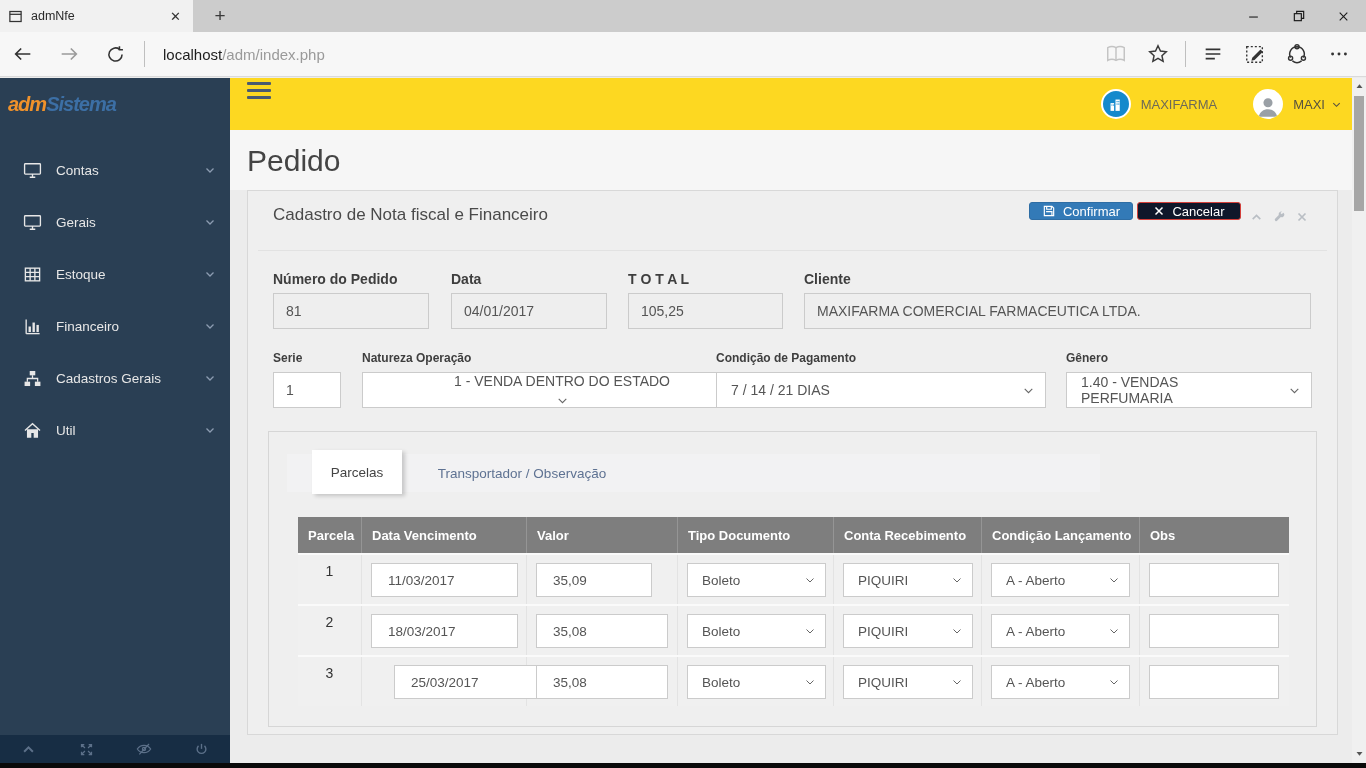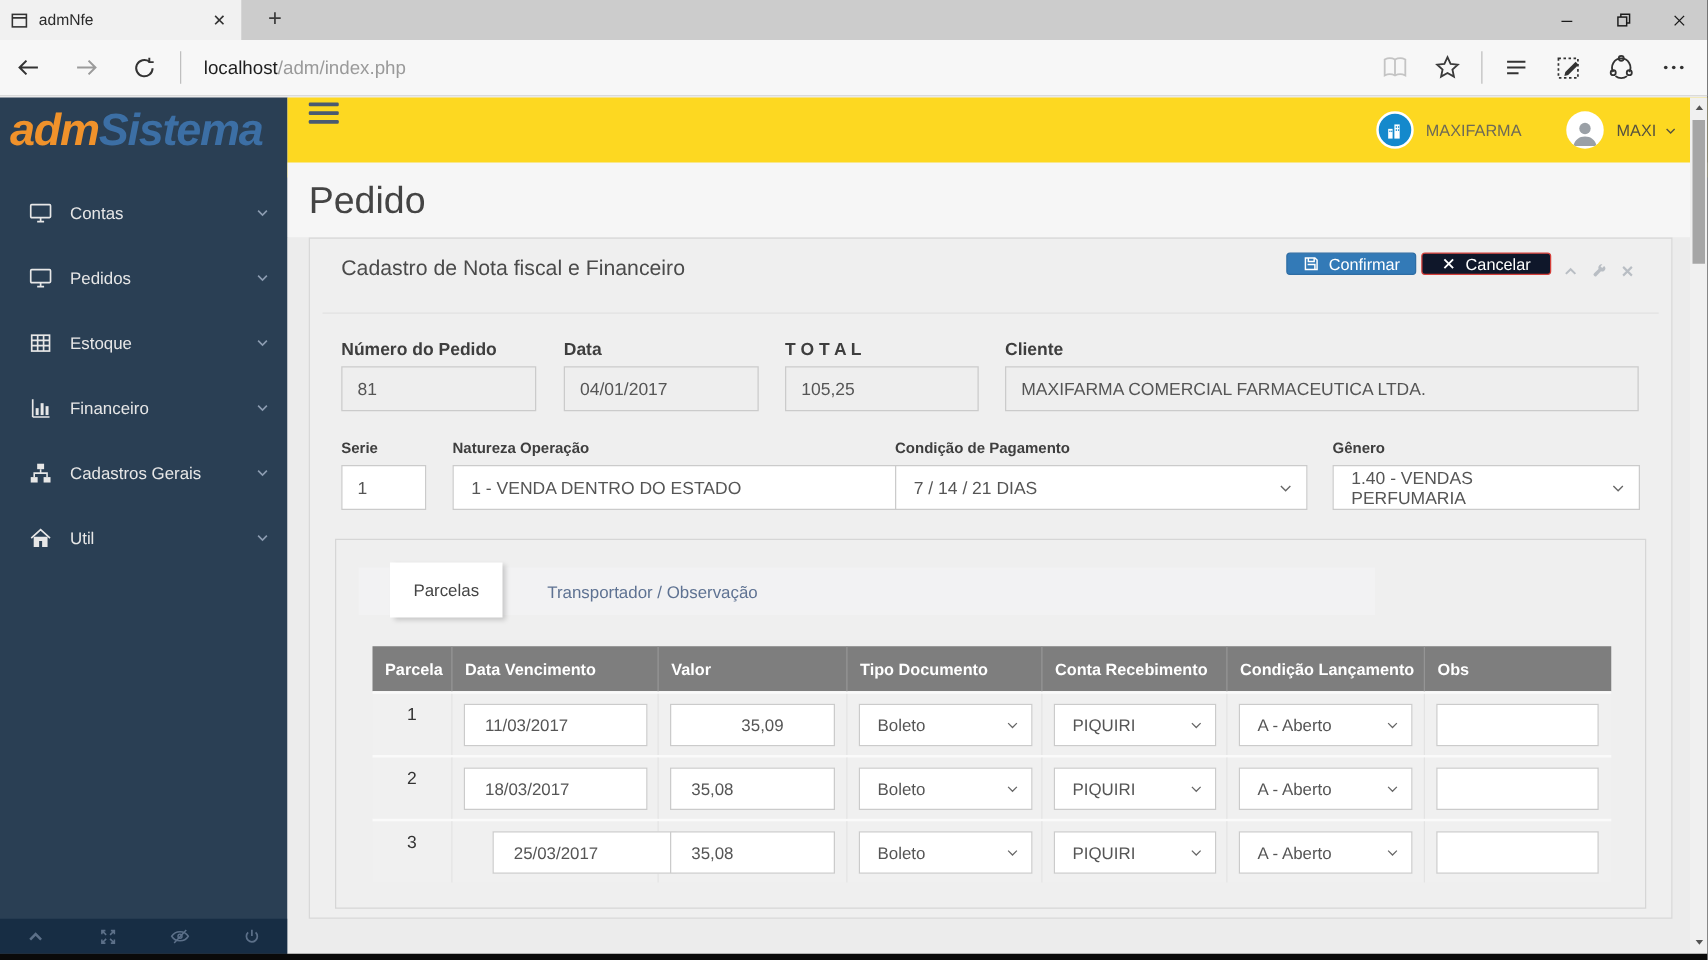--- a/index.html
+++ b/index.html
@@ -24,21 +24,21 @@
   .url .path { color:#9a9a9a; }
   .addr-icons { display:flex; align-items:center; margin-right:6px; }
   .addr-icons .navbtn { width:42px; }
 
   
   .app { position:absolute; left:0; top:78px; width:1366px; height:685px; }
   .bottom-strip { position:absolute; left:0; top:763px; width:1366px; height:5px; background:#0A0A0A; }
 
   
   .sidebar { position:absolute; left:0; top:0; width:230px; height:685px; background:#2A3F54; }
-  .logo { height:52px; display:flex; align-items:center; padding-left:8px; font-size:36px; font-weight:bold; font-style:italic; letter-spacing:-1px; }
+  .logo { height:52px; display:flex; align-items:center; padding-left:8px; font-size:20px; font-weight:bold; font-style:italic; letter-spacing:-1px; }
   .logo .l1 { color:#F0922B; }
   .logo .l2 { color:#3C6FA5; }
   .menu { margin-top:14px; }
   .menu-item { height:52px; display:flex; align-items:center; padding:0 14px 0 22px; color:#E7E7E7; font-size:13.5px; cursor:pointer; }
   .menu-item .mi-icon { width:20px; height:20px; margin-right:14px; display:flex; align-items:center; justify-content:center; color:#E7E7E7; }
   .menu-item .mi-label { flex:1; }
   .menu-item .mi-chev { color:#8C9CB1; display:flex; }
   .sidebar-footer { position:absolute; left:0; bottom:0; width:230px; height:28px; background:#172D44; display:flex; }
   .sf-btn { flex:1; display:flex; align-items:center; justify-content:center; color:#5C7089; }
 
@@ -227,21 +227,21 @@
               </svg>
             </span>
         </div>
         <div class="menu-item">
           <span class="mi-icon">
               <svg width="19" height="19" viewBox="0 0 24 24" fill="none" stroke="currentColor" stroke-width="1.7">
                 <rect x="2" y="3.5" width="20" height="13" rx="1"></rect>
                 <path d="M8.5 20.5h7M12 16.5v4"></path>
               </svg>
             </span>
-          <span class="mi-label">Pedidos</span>
+          <span class="mi-label">Gerais</span>
           <span class="mi-chev">
               <svg width="12" height="12" viewBox="0 0 24 24" fill="none" stroke="currentColor" stroke-width="2.6">
                 <path d="M5 9l7 7 7-7"></path>
               </svg>
             </span>
         </div>
         <div class="menu-item">
           <span class="mi-icon">
               <svg width="19" height="19" viewBox="0 0 24 24" fill="none" stroke="currentColor" stroke-width="1.7">
                 <rect x="3" y="4" width="18" height="16"></rect>
@@ -416,21 +416,21 @@
           <div class="flabel big" style="left:203px;">Data</div>
           <input class="tinput disabled row1" style="left: 203px; width: 156px;" value="04/01/2017">
           <div class="flabel big" style="left:380px;">T O T A L</div>
           <input class="tinput disabled row1" style="left: 380px; width: 155px;" value="105,25">
           <div class="flabel big" style="left:556px;">Cliente</div>
           <input class="tinput disabled row1" style="left: 556px; width: 507px;" value="MAXIFARMA COMERCIAL FARMACEUTICA LTDA.">
 
           <div class="flabel small" style="left:25px;">Serie</div>
           <input class="tinput row2" style="left: 25px; width: 68px;" value="1">
           <div class="flabel small" style="left:114px;">Natureza Operação</div>
-          <div class="fselect row2" style="left:114px; top:181px; width:396px;">
+          <div class="fselect row2" style="left:114px; top:181px; width:396px;flex-direction:column;">
             <span>1 - VENDA DENTRO DO ESTADO</span>
             <span class="chev">
                 <svg width="13" height="13" viewBox="0 0 24 24" fill="none" stroke="currentColor" stroke-width="2">
                   <path d="M5 9l7 7 7-7"></path>
                 </svg>
               </span>
           </div>
           <div class="flabel small" style="left:468px;">Condição de Pagamento</div>
           <div class="fselect row2" style="left:468px; top:181px; width:330px;">
             <span>7 / 14 / 21 DIAS</span>
@@ -465,21 +465,21 @@
                 <div class="th">Condição Lançamento</div>
                 <div class="th">Obs</div>
               </div>
 
               <div class="trow tbody-row">
                 <div class="td td-num">1</div>
                 <div class="td">
                     <input class="cell-input" style="width: 147px;" value="11/03/2017">
                   </div>
                 <div class="td">
-                    <input class="cell-input" style="width: 132px; text-align: center;" value="35,09">
+                    <input class="cell-input" style="width: 116px;" value="35,09">
                   </div>
                 <div class="td">
                     <div class="cell-select" style="width:139px;">
                       <span>Boleto</span>
                       <span class="chev">
                         <svg width="12" height="12" viewBox="0 0 24 24" fill="none" stroke="currentColor" stroke-width="2">
                           <path d="M5 9l7 7 7-7"></path>
                         </svg>
                       </span>
                     </div>

